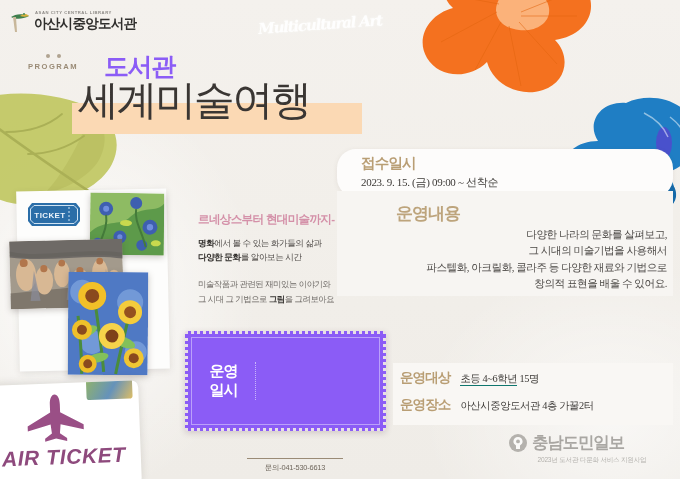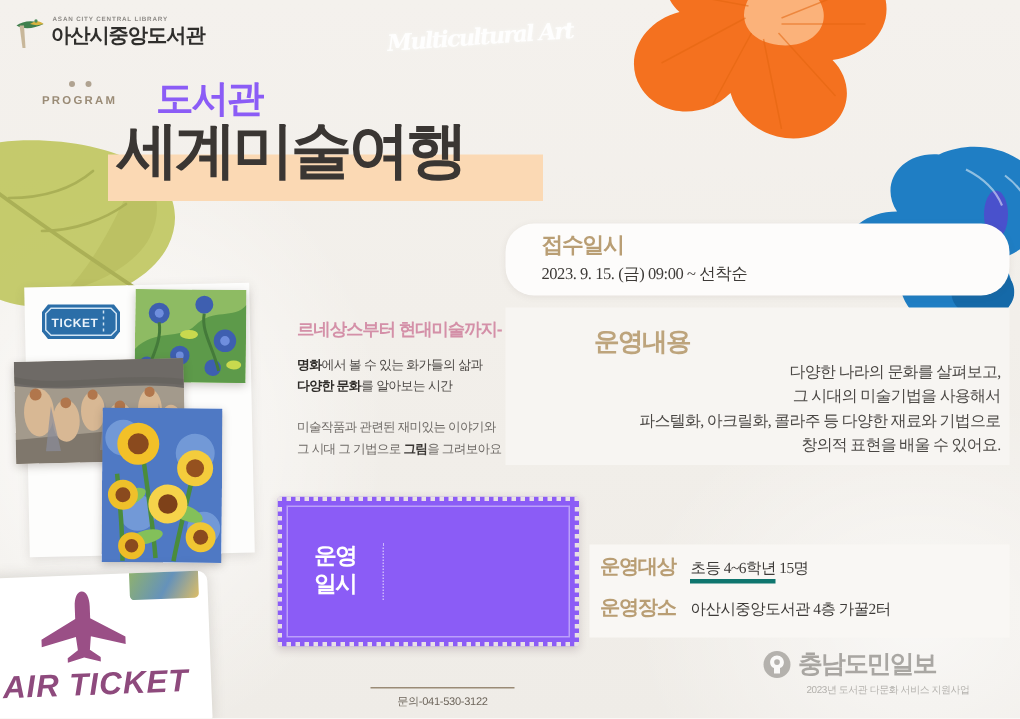--- a/index.html
+++ b/index.html
@@ -142,21 +142,21 @@
   .headline-hl {
     position: absolute;
     left: 72px; top: 103px;
     width: 290px; height: 31px;
     background: #fbd9b4;
   }
   .headline {
     position: absolute;
     left: 78px; top: 79px;
     font-size: 41px;
-    font-weight: 700;
+    font-weight: 400;
     color: #3a3633;
     letter-spacing: -2.4px;
     line-height: 1.05;
     white-space: nowrap;
   }
 
   
   .paper-card {
     position: absolute;
     left: 18px; top: 190px;
@@ -321,21 +321,21 @@
     position: absolute;
     left: 24px; top: 26px;
     font-size: 11px;
     color: #3d3a37;
     letter-spacing: -.3px;
     font-family: "Liberation Serif", serif;
   }
 
   .card-content {
     position: absolute;
-    left: 337px; top: 205px;
+    left: 337px; top: 191px;
     width: 336px; height: 105px;
     background: #f7f5f2;
   }
   .content-head {
     position: absolute;
     left: 59px; top: 11px;
     font-size: 17px;
     font-weight: 700;
     color: #bda47c;
     letter-spacing: -1px;
@@ -374,21 +374,21 @@
     color: #b99e74;
     letter-spacing: -.9px;
   }
   .meta-v {
     font-size: 10.3px;
     color: #3d3a37;
     letter-spacing: -.35px;
     font-family: "Liberation Serif", serif;
   }
   .meta-v .ul {
-    border-bottom: 3px solid #0f766e;
+    border-bottom: 1px solid #0f766e;
     padding-bottom: 1px;
     text-align: center;
   }
 
   
   .contact {
     position: absolute;
     left: 230px; top: 458px;
     text-align: center;
     width: 130px;
@@ -672,21 +672,21 @@
       </span>
     </div>
     <div class="meta-row r2">
       <span class="meta-k">운영장소</span>
       <span class="meta-v">아산시중앙도서관 4층 가꿀2터</span>
     </div>
   </div>
 
   <div class="contact">
     <div class="contact-rule"></div>
-    <div class="contact-txt">문의-041-530-3122</div>
+    <div class="contact-txt">문의-041-530-6613</div>
   </div>
 
   <div class="press">
     <div class="press-row">
       <svg class="press-mark" viewBox="0 0 20 20">
         <circle cx="10" cy="10" r="9" fill="#8e8b86"></circle>
         <path d="M10 4 C12.6 4 14.6 6 14.6 8.6 C14.6 10.4 13.6 11.6 12 12.4 L12 16 L8 16 L8 12.4
                  C6.4 11.6 5.4 10.4 5.4 8.6 C5.4 6 7.4 4 10 4 Z" fill="#ffffff"></path>
         <circle cx="10" cy="8.4" r="1.9" fill="#8e8b86"></circle>
       </svg>

